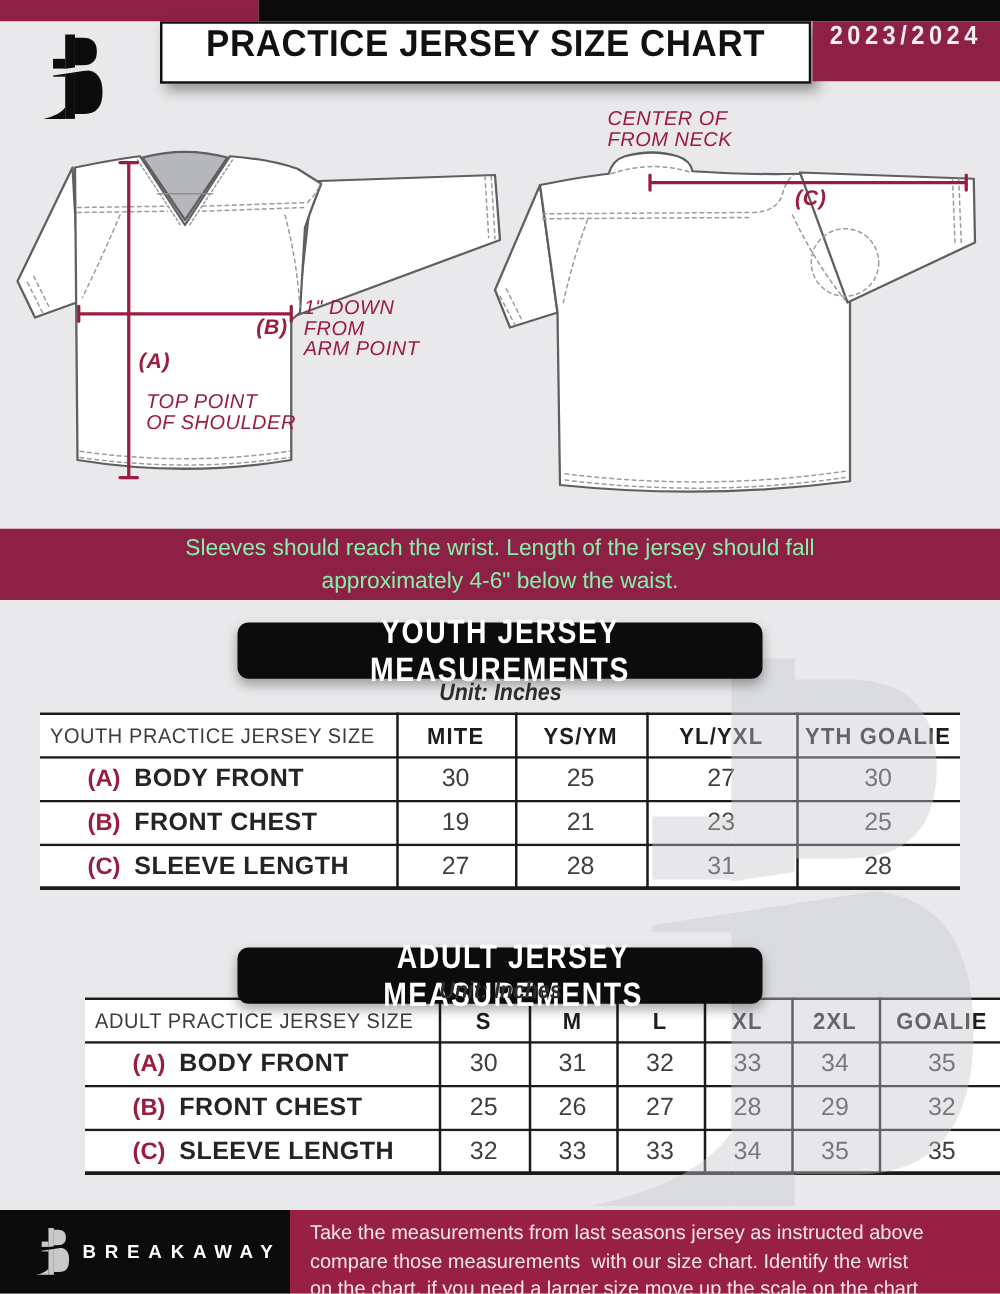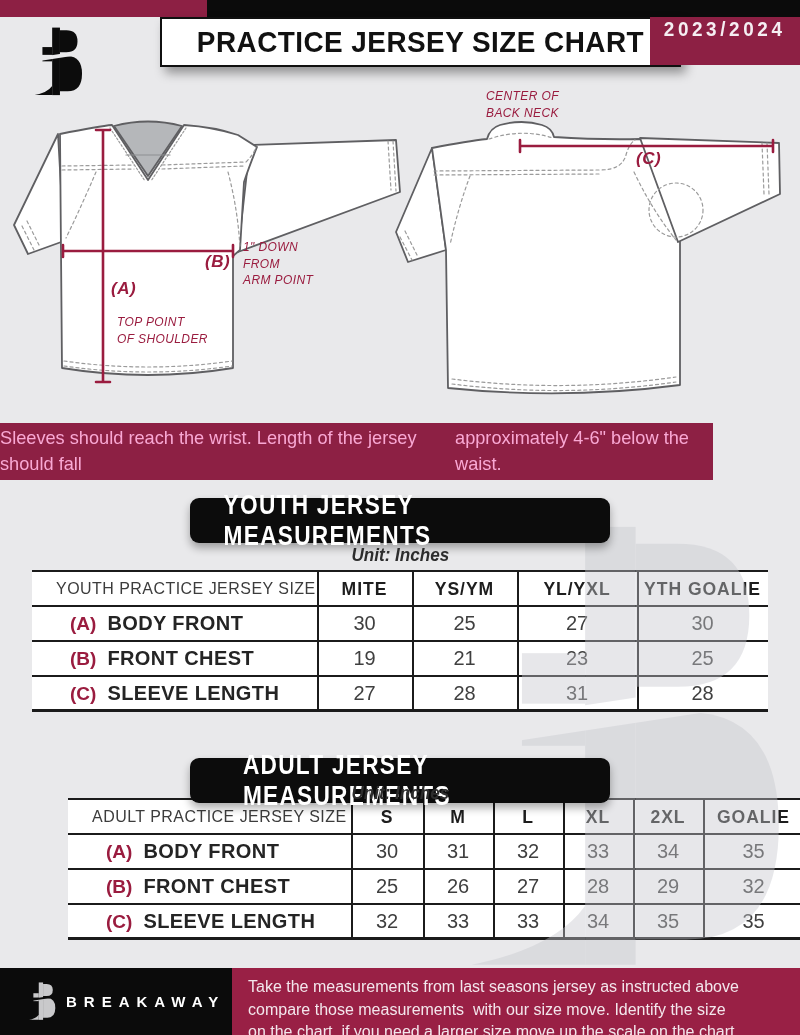--- a/index.html
+++ b/index.html
@@ -11,48 +11,48 @@
   }
   .abs { position:absolute; }
   .cx { display:inline-block; transform:scaleX(.88); transform-origin:50% 50%; white-space:nowrap; }
 
   
   .strip-maroon { left:0; top:0; width:207px; height:17px; background:#8d2044; z-index:6; }
   .strip-black  { left:207px; top:0; width:593px; height:17px; background:#0b0b0b; z-index:6; }
   .title-box {
     left:128px; top:17px; width:521px; height:50px; background:#ffffff;
     border:2px solid #101010; box-shadow:5px 6px 10px rgba(0,0,0,.38);
-    display:flex; align-items:center; justify-content:center; z-index:7;margin-left:32px;
+    display:flex; align-items:flex-start; justify-content:center; z-index:7;
   }
   .title-box span { font-size:30px; font-weight:700; color:#111; letter-spacing:.5px; transform:scaleX(.93); }
   .year-box {
     left:650px; top:17px; width:150px; height:48px; background:#8d2044;
     display:flex; align-items:flex-start; justify-content:center; z-index:7;
   }
   .year-box span { font-size:21px; font-weight:700; color:#f5eef2; letter-spacing:4px; transform:scaleX(.9); }
   .logo-top { left:22px; top:25px; width:72px; height:74px; color:#0c0c0c; z-index:7; }
 
   
   .diagram-svg { left:0; top:0; width:800px; height:425px; z-index:1; }
   .m-label { position:absolute; color:#9a1c3f; z-index:2; }
   .m-key { font-weight:700; font-style:italic; font-size:17px; letter-spacing:.5px; }
-  .m-note { font-style:italic; font-size:12px; line-height:16.5px; letter-spacing:.4px; }
+  .m-note { font-style:italic; font-size:16px; line-height:16.5px; letter-spacing:.4px; }
 
   
   .banner {
-    left:0; top:423px; width:713px; height:57px; background:#8d2044; z-index:3;
-    display:flex; flex-direction:row; align-items:center; justify-content:center;
-    color:#f9a8d4; font-size:18.2px; line-height:25.5px;
+    left:0; top:423px; width:800px; height:57px; background:#8d2044; z-index:3;
+    display:flex; flex-direction:column; align-items:center; justify-content:center;
+    color:#86efac; font-size:18.2px; line-height:25.5px;
   }
 
   
   .pill {
     left:190px; width:420px; height:45px; background:#0c0c0c; border-radius:9px;
     box-shadow:0 5px 9px rgba(0,0,0,.32);
-    display:flex; align-items:center; justify-content:center; z-index:3;
+    display:flex; align-items:center; justify-content:center; z-index:3;text-align:center;
   }
   .pill span { color:#fff; font-size:27px; font-weight:700; letter-spacing:1.5px; transform:scaleX(.84); }
   .pill-youth { top:498px; }
   .pill-adult { top:758px;padding-left:21px; }
   .unit { left:0; width:800px; text-align:center; z-index:3;
     font-style:italic; font-weight:700; font-size:19px; color:#2d2d2d; }
   .unit span{ transform:scaleX(.9); display:inline-block;}
   .unit-youth { top:544px; }
   .unit-adult { top:782px; }
 
@@ -60,21 +60,21 @@
   .sizetable { left:32px; width:736px; z-index:1; position:absolute; }
   .table-youth { top:570px; }
   .table-adult { top:798px;margin-left:36px; }
   .trow { display:grid; align-items:center; background:#fff; border-bottom:2px solid #1b1b1b; height:35px; }
   .yrow { grid-template-columns:285px 95px 105px 120px 131px; }
   .arow { grid-template-columns:283px 72px 70px 70px 70px 70px 101px; }
   .thead { border-top:2px solid #1b1b1b; height:37px; }
   .trow:last-child { border-bottom-width:3px; }
   .cell { text-align:center; font-size:20px; color:#3f3f3f; }
   .cell-colhead { font-size:18.5px; font-weight:700; color:#1d1d1d; letter-spacing:1px; transform:scaleX(.95); }
-  .cell-first { text-align:left; padding-left:24px; font-size:17px; color:#3c3c3c; letter-spacing:.5px; }
+  .cell-first { text-align:left; padding-left:8px; font-size:17px; color:#3c3c3c; letter-spacing:.5px; }
   .cell-first .cx { transform:scaleX(.94); transform-origin:0 50%; }
   .cell-rowlabel { text-align:left; padding-left:38px; }
   .rkey { font-weight:700; font-size:19px; color:#9a1c3f; margin-right:11px; }
   .rlabel { font-weight:700; font-size:20px; color:#242424; letter-spacing:.4px; }
   .vline { position:absolute; top:0; bottom:0; width:2px; background:#1b1b1b; z-index:2; }
 
   
   .watermark { left:383px; top:510px; width:480px; height:480px; color:#c7c8ce; opacity:.42; z-index:2; pointer-events:none; }
 
   
@@ -153,21 +153,21 @@
 
   <g stroke="#9a1c3f" stroke-width="2.6">
     <path d="M103 130 V382 M96 130 H110 M96 382 H110"></path>
     <path d="M63 251 H233 M63 245 V257 M233 245 V257"></path>
     <path d="M520 146 H773 M520 140 V152 M773 140 V152"></path>
   </g>
 </svg>
 
 <div class="m-label m-note" style="left:486px; top:88px;">
   <div>CENTER OF</div>
-    <div>BACK NECK</div>
+    <div>FROM NECK</div>
 </div>
 <div class="m-label m-key" style="left:636px; top:149px;">(C)</div>
 <div class="m-label m-key" style="left:205px; top:252px;">(B)</div>
 <div class="m-label m-note" style="left:243px; top:239px;">
   <div>1" DOWN</div>
     <div>FROM</div>
     <div>ARM POINT</div>
 </div>
 <div class="m-label m-key" style="left:111px; top:279px;">(A)</div>
 <div class="m-label m-note" style="left:117px; top:314px;">
@@ -288,16 +288,16 @@
 
 <div class="abs footer">
   <div class="footer-black">
     <svg class="footer-logo" viewBox="0 0 92 114" fill="currentColor">
         <use href="#bw-logo"></use>
       </svg>
     <div class="footer-brand">BREAKAWAY</div>
   </div>
   <div class="footer-maroon">
     <div>Take the measurements from last seasons jersey as instructed above</div>
-    <div>compare those measurements  with our size move. Identify the size</div>
+    <div>compare those measurements  with our size chart. Identify the wrist</div>
     <div>on the chart, if you need a larger size move up the scale on the chart</div>
   </div>
 </div>
 
 </body></html>

